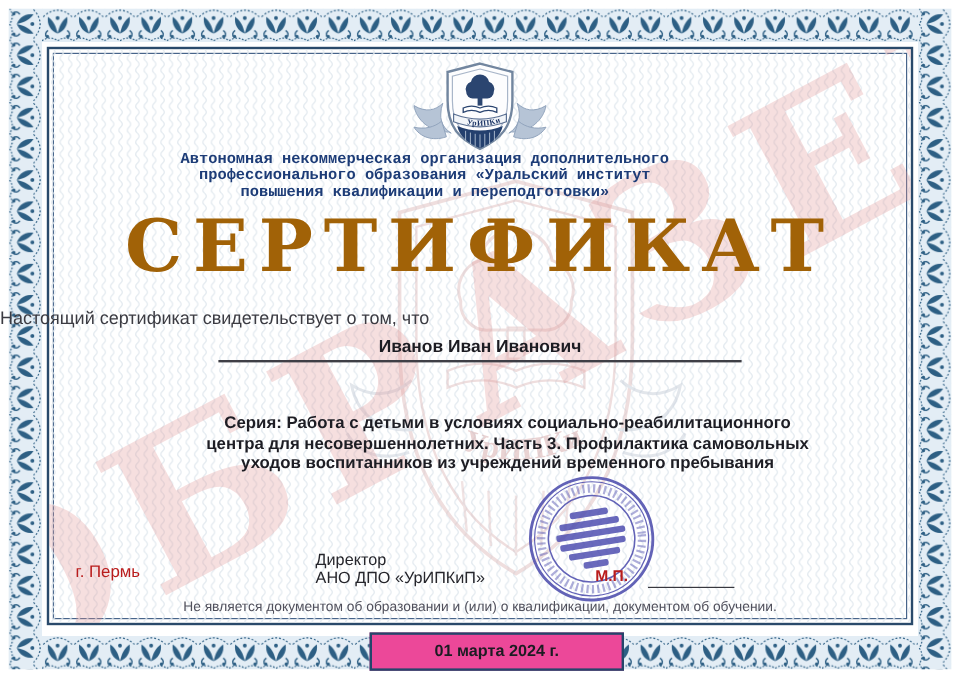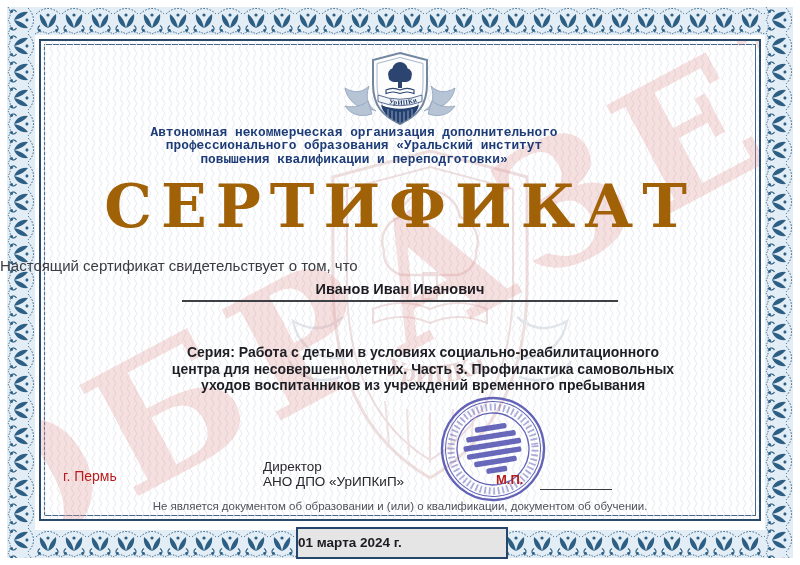--- a/index.html
+++ b/index.html
@@ -40,22 +40,22 @@
   .course{left:0;top:344px;width:800px;text-align:center;
     font-size:14px;font-weight:700;line-height:16.5px;color:#1d1d24;padding-left:23px;}
   .city{left:63px;top:468px;font-size:14px;color:#b91c1c;}
   .signer{left:263px;top:460px;font-size:13.5px;line-height:14.5px;color:#26262c;}
   .mp{left:496px;top:472px;font-size:13px;color:#b91c1c;z-index:5;font-weight:bold;}
   .sigline{left:540px;top:489px;width:72px;height:0;border-top:1.5px solid #38383f;z-index:5;}
   .stamp{position:absolute;left:395px;top:354px;opacity:.9;}
   .disclaimer{left:0;top:500px;width:800px;text-align:center;
     font-size:11.5px;color:#50505c;}
   .datebox{
-    left:296px;top:527px;width:208px;height:28px;background:#e5e5e5;
-    border:2px solid #24466b;line-height:28px;
+    left:308px;top:527px;width:208px;height:28px;background:#ec4899;
+    border:2px solid #24466b;text-align:center;line-height:28px;
     font-size:13.5px;font-weight:700;color:#1c1c22;z-index:6;
   }
 </style>
 </head>
 <body>
 
 <div class="cert">
 
   <svg width="0" height="0" style="position:absolute" aria-hidden="true">
     <defs>

